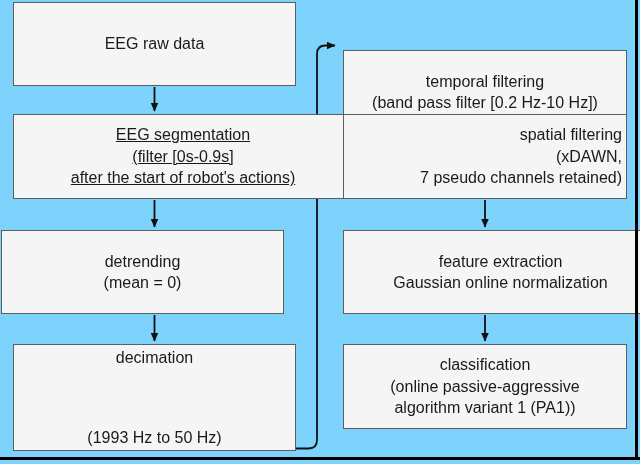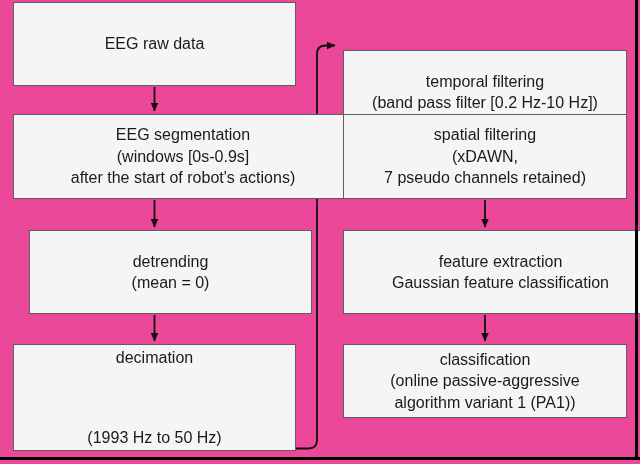--- a/index.html
+++ b/index.html
@@ -5,21 +5,21 @@
   html, body { margin: 0; padding: 0; }
   body {
     width: 640px; height: 464px;
     background: #ffffff;
     font-family: "Liberation Sans", sans-serif;
     overflow: hidden;
   }
   .figure {
     position: relative;
     width: 640px; height: 464px;
-    background: #ec4899;
+    background: #7dd3fc;
   }
   .arrows {
     position: absolute;
     left: 0; top: 0;
     width: 640px; height: 464px;
     pointer-events: none;
   }
   .node {
     position: absolute;
     box-sizing: border-box;
@@ -31,28 +31,28 @@
     align-items: center;
     text-align: center;
     font-size: 16px;
     line-height: 21.5px;
     color: #1a1a1a;
     padding: 2px 4px;
   }
   .node .line { white-space: nowrap; }
   
   .l0 { left: 13px; top: 2px;   width: 283px; height: 84px; }
-  .l1 { left: 13px; top: 114px; width: 340px; height: 85px; }
-  .l2 { left: 29px; top: 230px; width: 283px; height: 84px; align-items: center; }
+  .l1 { left: 13px; top: 114px; width: 340px; height: 85px; text-decoration: underline; }
+  .l2 { left: 1px; top: 230px; width: 283px; height: 84px; align-items: center; }
   .l3 { left: 13px; top: 344px; width: 283px; height: 107px; justify-content: space-between; }
   
   .r0 { left: 343px; top: 2px;   width: 284px; height: 84px; margin-top: 48px; }
-  .r1 { left: 343px; top: 114px; width: 284px; height: 85px; }
+  .r1 { left: 343px; top: 114px; width: 284px; height: 85px; align-items: flex-end; }
   .r2 { left: 343px; top: 230px; width: 315px; height: 84px; }
-  .r3 { left: 343px; top: 344px; width: 284px; height: 74px; }
+  .r3 { left: 343px; top: 344px; width: 284px; height: 85px; }
   
   .frame-right {
     position: absolute;
     left: 635px; top: 0; width: 2.5px; height: 459px;
     background: #000000;
   }
   .frame-bottom {
     position: absolute;
     left: 0; top: 456.5px; width: 640px; height: 3px;
     background: #000000;
@@ -79,21 +79,21 @@
       <path d="M154.5,429.5 V440 Q154.5,448.5 163,448.5 H308.5 Q317,448.5 317,440 V54 Q317,45.5 325.5,45.5 H335" marker-end="url(#ah)"></path>
     </g>
   </svg>
 
   <div class="node l0">
     <div class="line">EEG raw data</div>
   </div>
 
   <div class="node l1">
     <div class="line">EEG segmentation</div>
-    <div class="line">(windows [0s-0.9s]</div>
+    <div class="line">(filter [0s-0.9s]</div>
     <div class="line">after the start of robot's actions)</div>
   </div>
 
   <div class="node l2">
     <div class="line">detrending</div>
     <div class="line">(mean = 0)</div>
   </div>
 
   <div class="node l3">
     <div class="line">decimation</div>
@@ -106,21 +106,21 @@
   </div>
 
   <div class="node r1">
     <div class="line">spatial filtering</div>
     <div class="line">(xDAWN,</div>
     <div class="line">7 pseudo channels retained)</div>
   </div>
 
   <div class="node r2">
     <div class="line">feature extraction</div>
-    <div class="line">Gaussian feature classification</div>
+    <div class="line">Gaussian online normalization</div>
   </div>
 
   <div class="node r3">
     <div class="line">classification</div>
     <div class="line">(online passive-aggressive</div>
     <div class="line">algorithm variant 1 (PA1))</div>
   </div>
 
   <div class="frame-right"></div>
   <div class="frame-bottom"></div>

